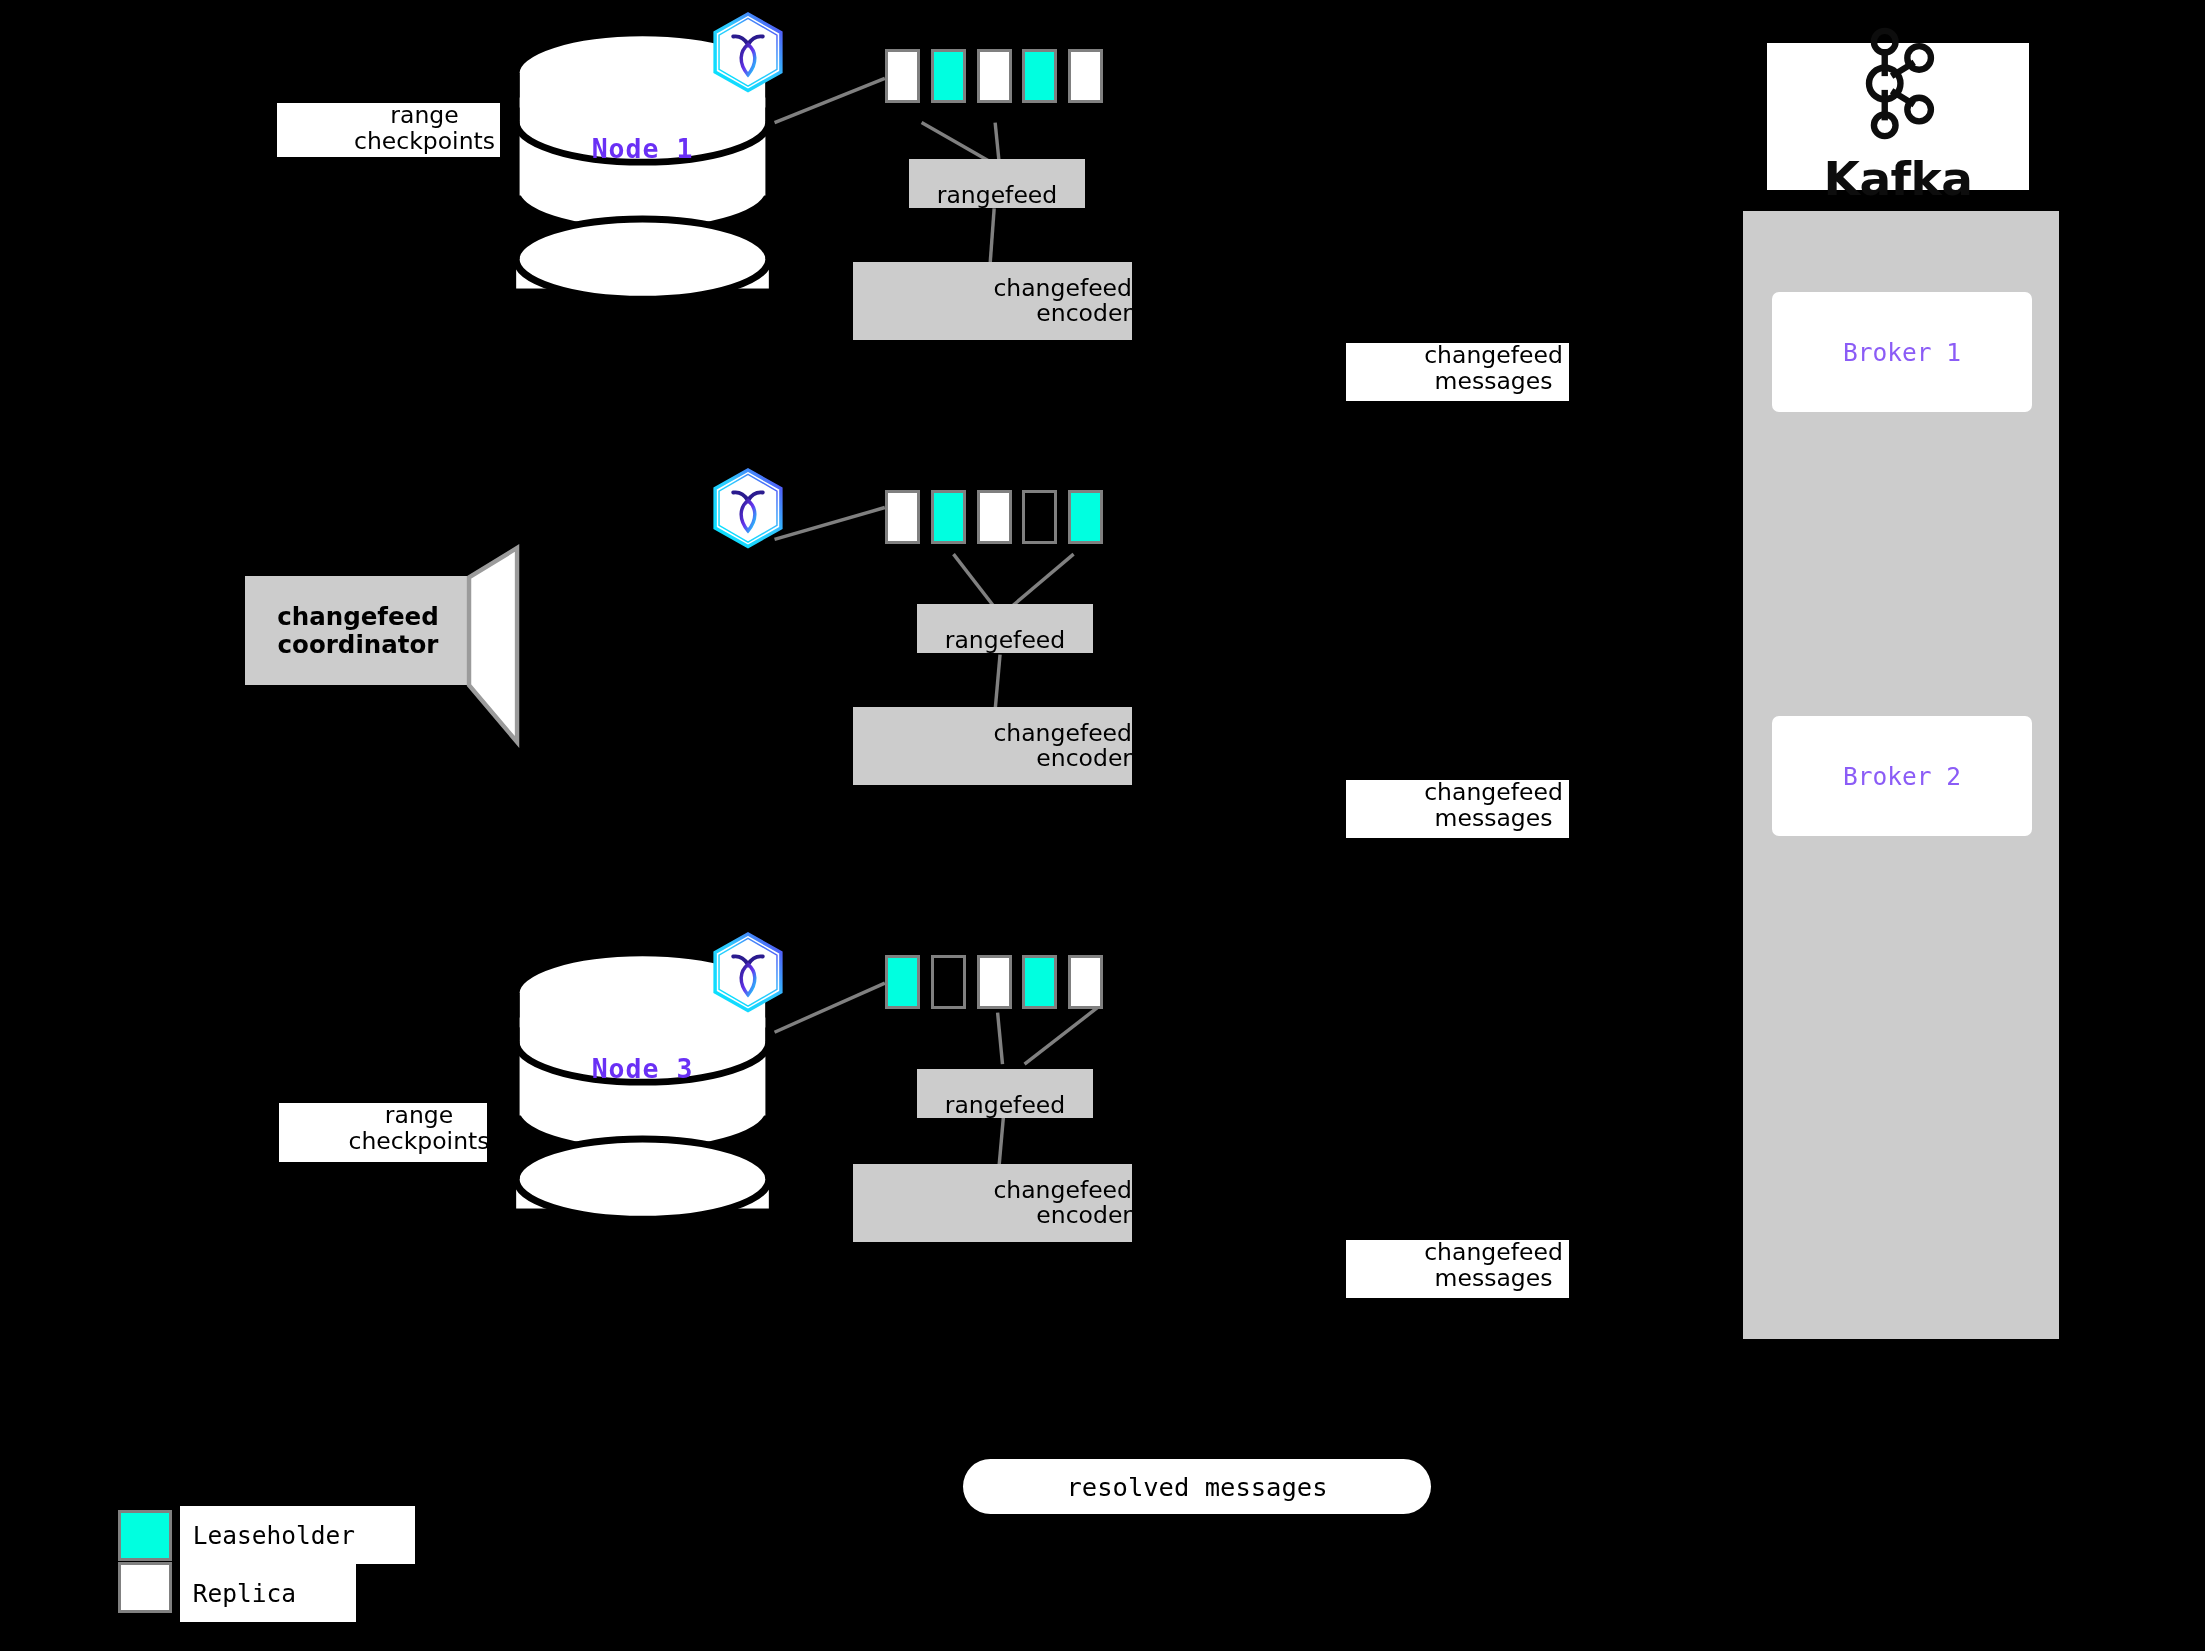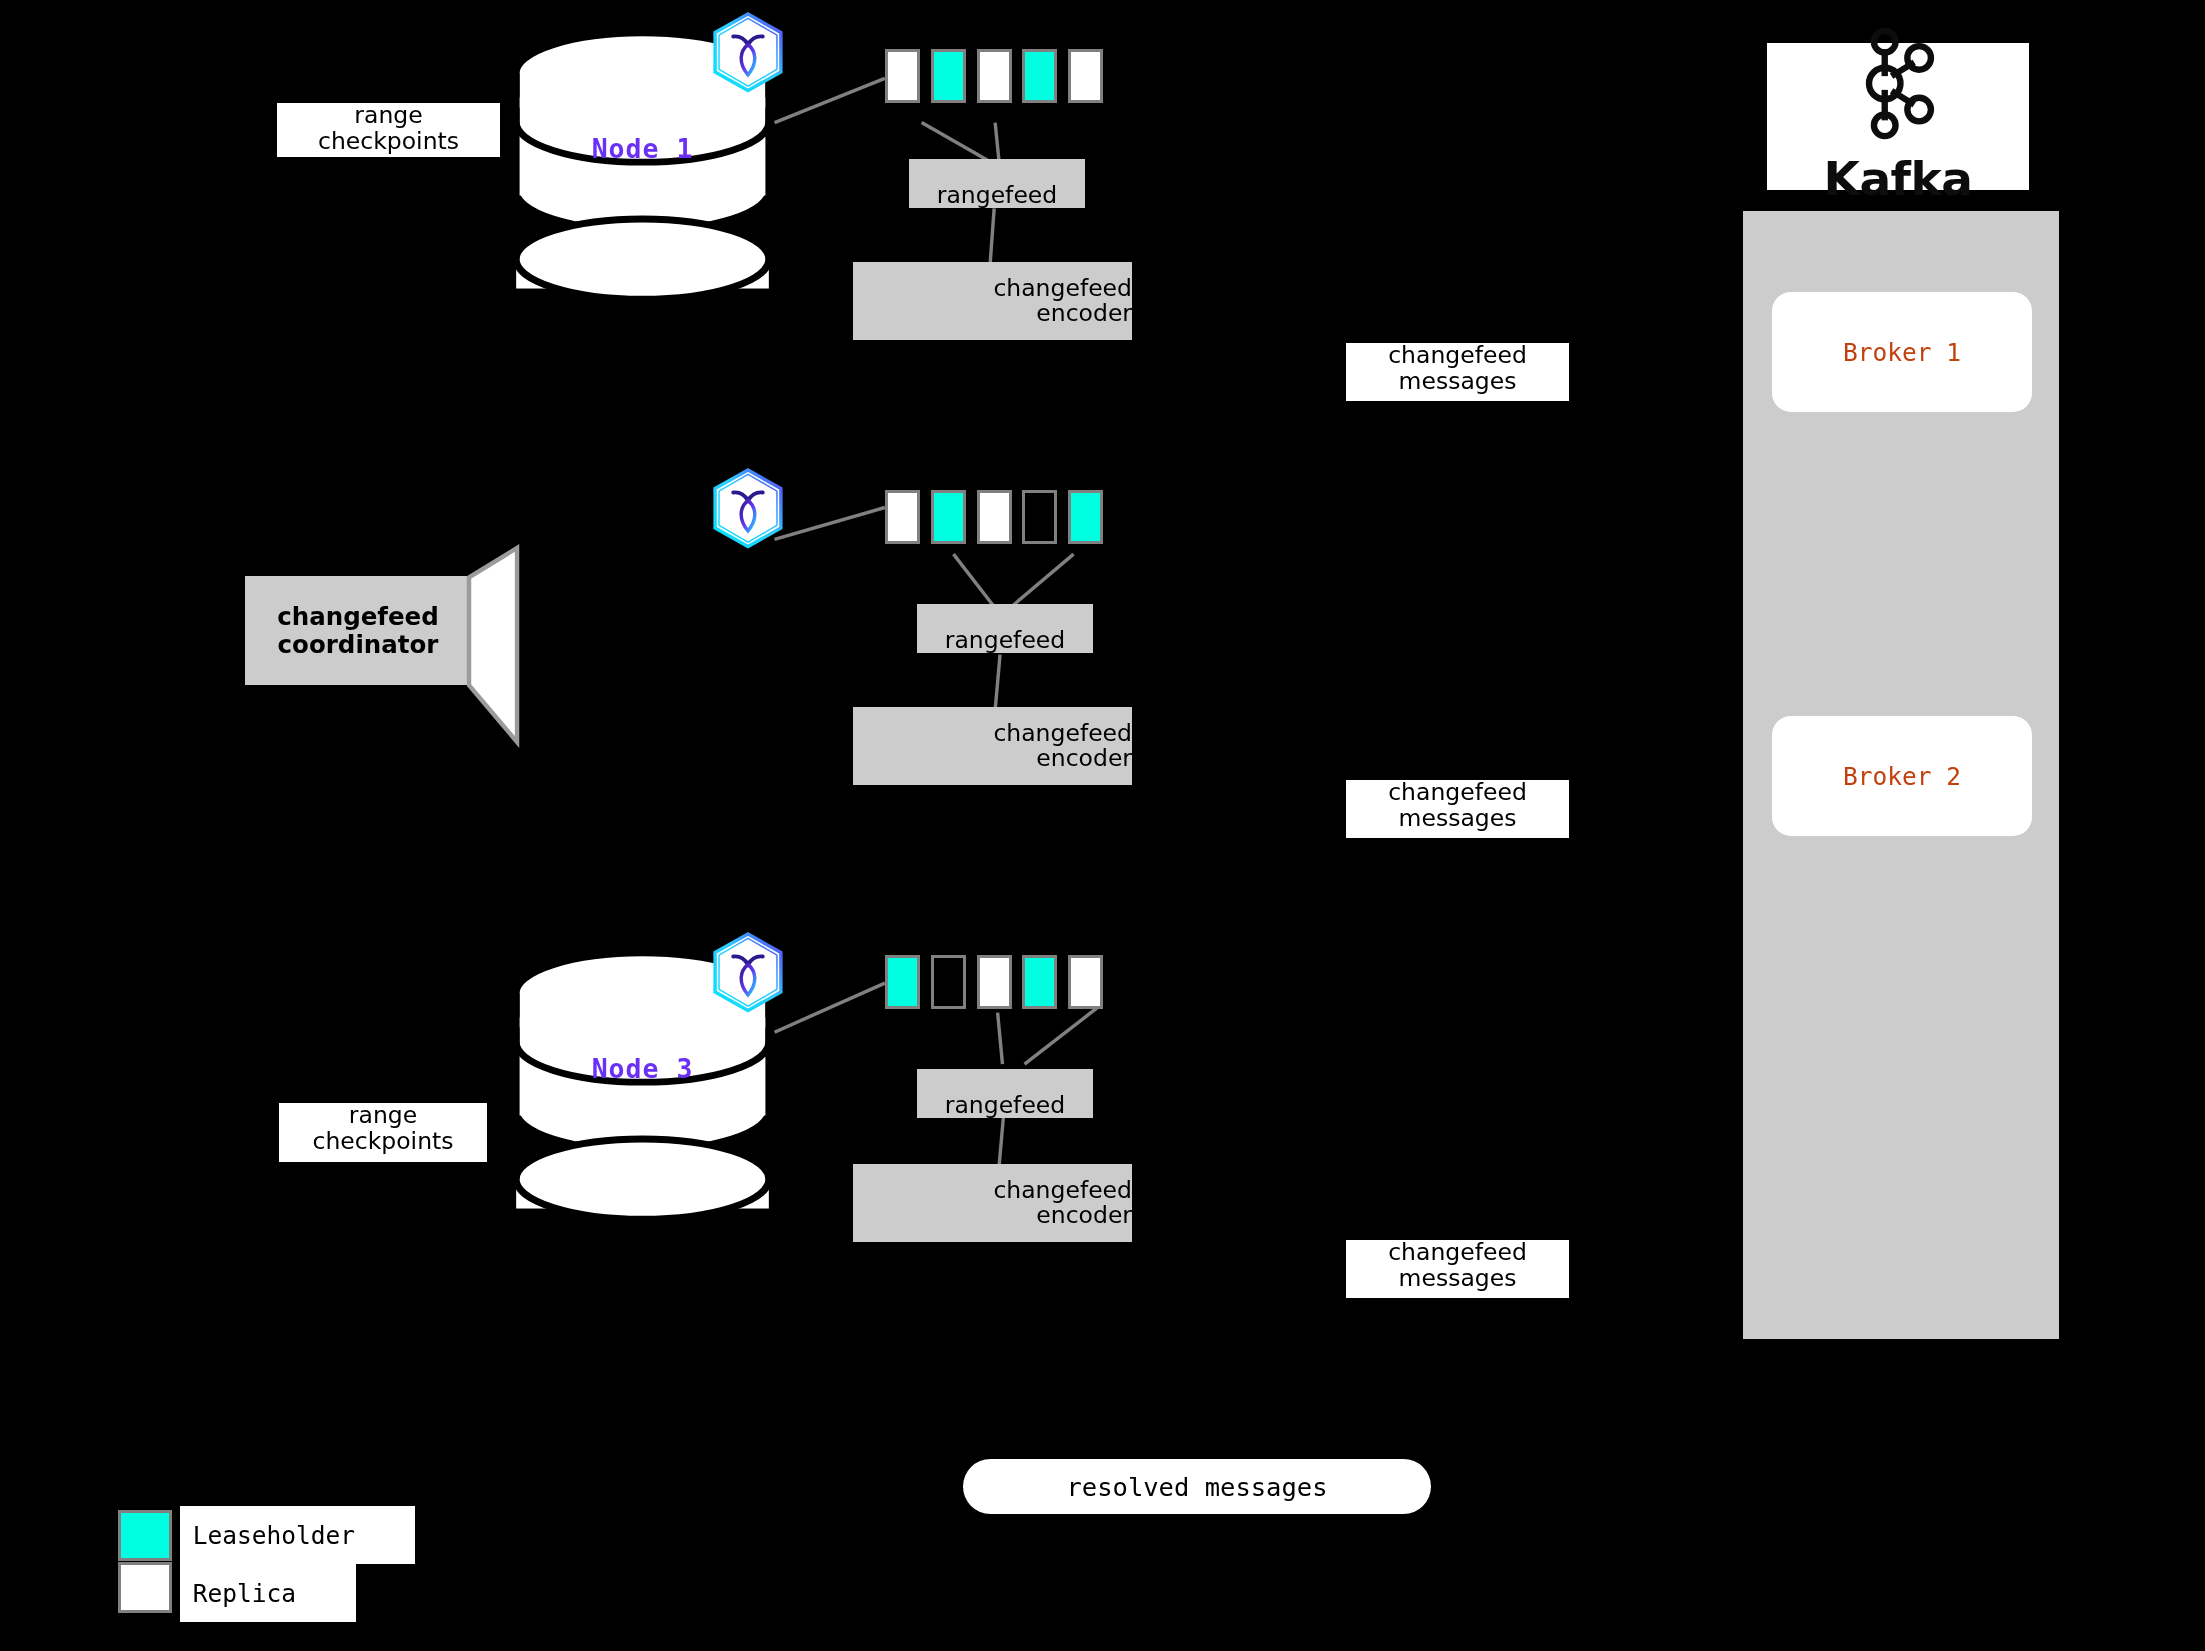--- a/index.html
+++ b/index.html
@@ -85,21 +85,21 @@
     position: absolute;
     background: #FFFFFF;
     color: #000000;
     font-family: "DejaVu Sans", sans-serif;
     font-size: 23.5px;
     text-align: center;
     line-height: 1.1;
     box-sizing: border-box;
     overflow: hidden;
   }
-  .white-box .inner { width: 100%; }
+  .white-box .inner { width: 100%; margin-left: 36px; }
 
   
   .coord-wrap { position: absolute; }
   .coord-body {
     position: absolute;
     background: #CCCCCC;
     color: #000;
     font-family: "DejaVu Sans", sans-serif;
     font-weight: bold;
     font-size: 24.5px;
@@ -129,25 +129,25 @@
     color: #0D0D0D;
     letter-spacing: -0.5px;
   }
   .kafka-panel {
     position: absolute;
     background: #CCCCCC;
   }
   .broker {
     position: absolute;
     background: #FFFFFF;
-    border-radius: 19px;
+    border-radius: 7px;
     display: flex;
     align-items: center;
     justify-content: center;
-    color: #c2410c;
+    color: #8b5cf6;
     font-family: "DejaVu Sans Mono", monospace;
     font-size: 24.5px;
   }
 
   
   .pill {
     position: absolute;
     background: #FFFFFF;
     border-radius: 490px;
     display: flex;

